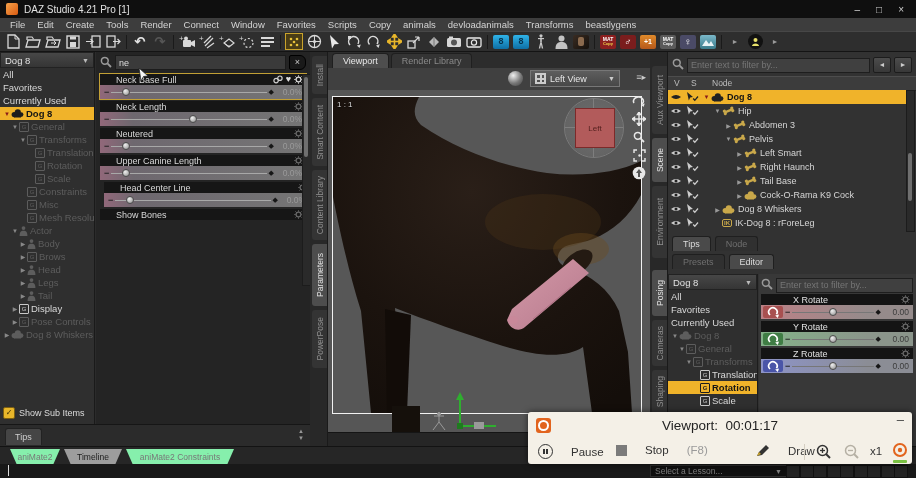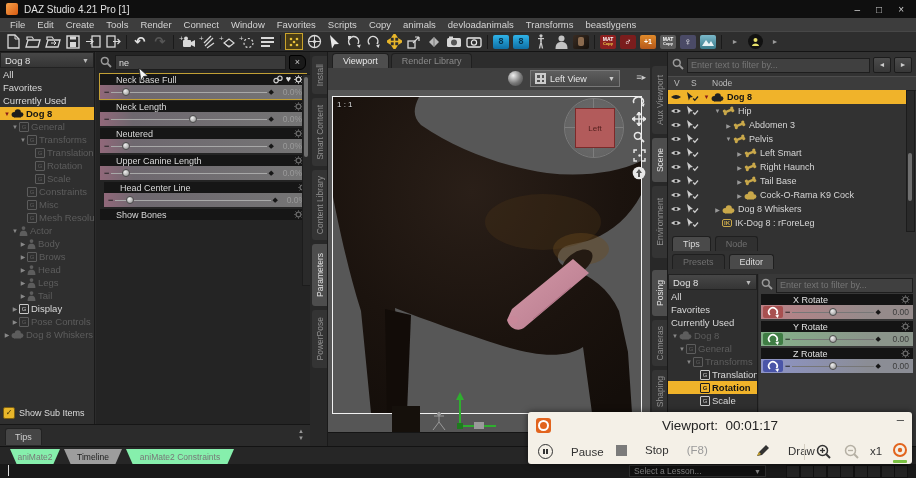--- a/index.html
+++ b/index.html
@@ -118,21 +118,21 @@
   .stopic{width:11px;height:11px;background:#7b7b7b}
   .dim2{color:#9a9a9a}
   .vdiv{position:absolute;width:1px;height:16px;background:#d5cfc2;top:2px}
   .greenbar{position:absolute;left:1px;bottom:-3px;width:14px;height:3px;background:#7ac143;border-radius:1px}
   
   #btabs{left:0;top:446px;width:916px;height:18px;background:#262626;border-top:1px solid #131313}
   .btab{position:absolute;top:2px;height:16px;display:flex;align-items:center;justify-content:center;font-size:8.5px;clip-path:polygon(0 0,100% 0,calc(100% - 7px) 100%,7px 100%)}
   .btab.on{background:#9d9d9d;color:#1c1c1c}
   .btab.off{background:#86efac;color:#787878}
   #statusbar{left:0;top:464px;width:916px;height:14px;background:#191919}
-  #lessondd{position:absolute;left:629px;top:1px;width:137px;height:12px;background:#101010;border:1px solid #2e2e2e;display:flex;align-items:center;font-size:8.5px;color:#7e7e7e;padding:0 4px;box-sizing:border-box}
+  #lessondd{position:absolute;left:650px;top:1px;width:137px;height:12px;background:#101010;border:1px solid #2e2e2e;display:flex;align-items:center;font-size:8.5px;color:#7e7e7e;padding:0 4px;box-sizing:border-box}
   .tsq{position:absolute;top:1px;width:12px;height:11px;background:#232323;border:1px solid #111}
   .cursorI{position:absolute;left:8px;top:1px;width:1px;height:11px;background:#ddd}
 </style>
 </head>
 <body>
 
 <div id="titlebar" class="abs">
   <span class="appicon"></span>
   <span class="wtitle">DAZ Studio 4.21 Pro [1]</span>
   <span class="winctl">

